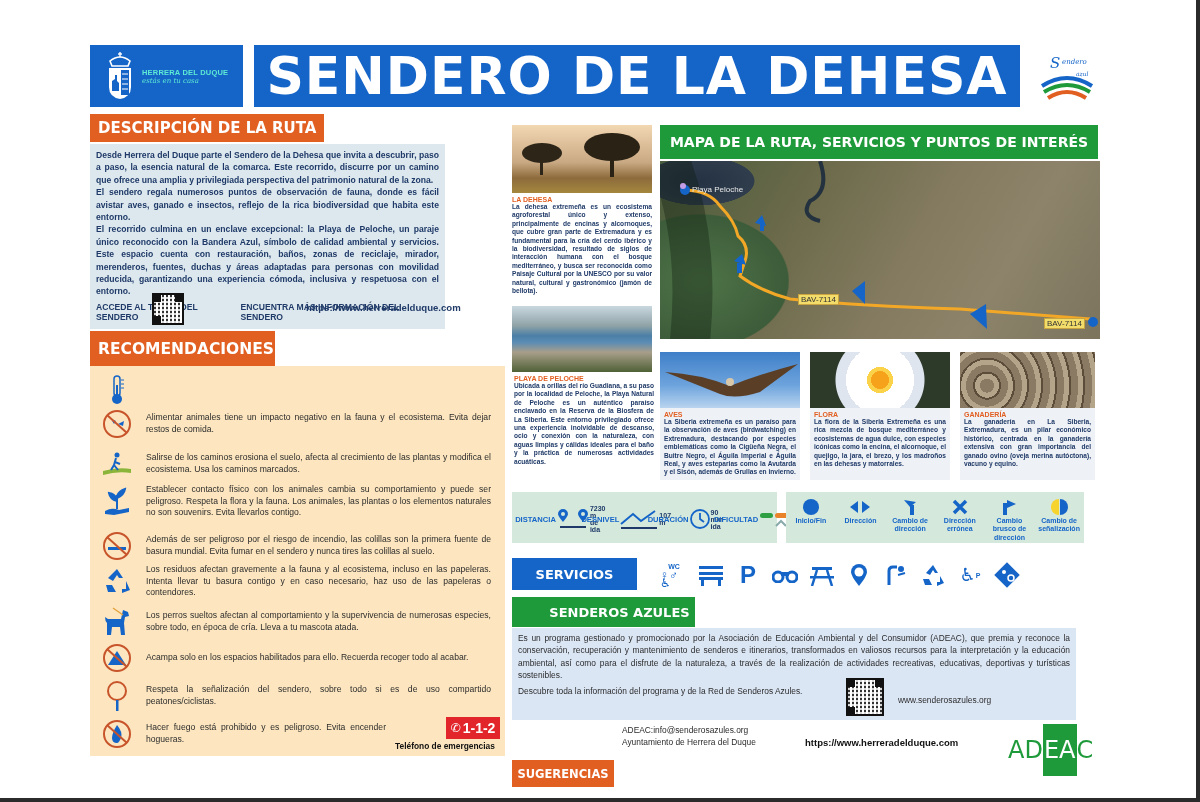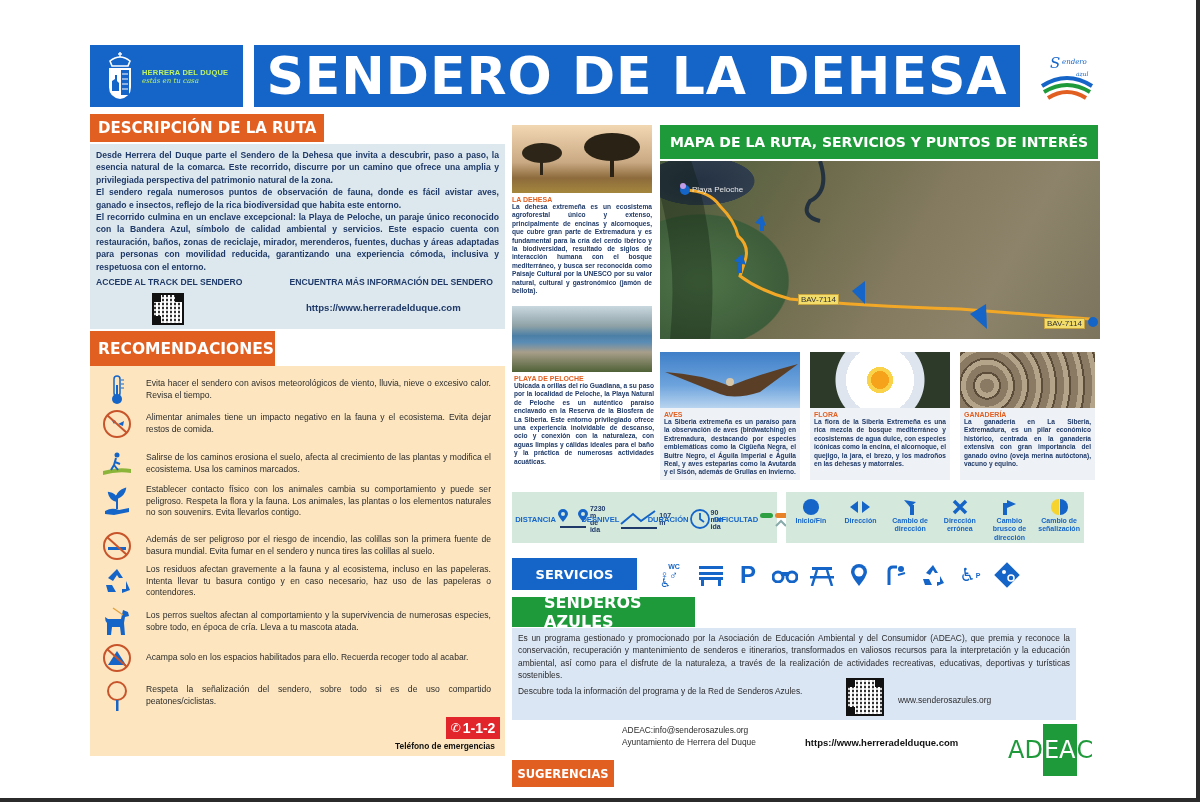--- a/index.html
+++ b/index.html
@@ -5,33 +5,33 @@
   * { box-sizing: border-box; margin: 0; padding: 0; }
   html, body { width: 1200px; height: 802px; overflow: hidden; background: #ffffff; }
   body { font-family: "Liberation Sans", "DejaVu Sans", sans-serif; position: relative; color: #1f3a68; }
   .frame-right { position: absolute; right: 0; top: 0; width: 4px; height: 802px; background: #2b2b2b; }
   .frame-bottom { position: absolute; left: 0; bottom: 0; width: 1200px; height: 4px; background: #2b2b2b; }
   .abs { position: absolute; }
 
   
   .logo-box { left: 90px; top: 45px; width: 153px; height: 62px; background: #1565c8; display: flex; align-items: center; padding-left: 14px; gap: 6px; }
   .logo-box .coat { width: 32px; height: 50px; }
-  .logo-text { color: #bef264; }
+  .logo-text { color: #5eead4; }
   .logo-text .l1 { font-size: 7.5px; font-weight: bold; letter-spacing: 0.2px; }
   .logo-text .l2 { font-size: 7px; font-style: italic; font-family: "DejaVu Serif", serif; }
   .title-box { left: 254px; top: 45px; width: 766px; height: 62px; background: #1565c8; color: #fff; font-weight: bold; font-size: 52px; display: flex; align-items: center; justify-content: center; letter-spacing: 1px; font-family: "DejaVu Sans", sans-serif; }
   .sendero-logo { left: 1036px; top: 46px; width: 62px; height: 60px; }
 
   
   .hdr-orange { background: #e25f22; color: #fff; font-weight: bold; font-family: "DejaVu Sans", sans-serif; display: flex; align-items: center; padding-left: 8px; }
   .hdr-green { background: #1f9a3b; color: #fff; font-weight: bold; font-family: "DejaVu Sans", sans-serif; display: flex; align-items: center; justify-content: center; }
   .hdr-blue { background: #1565c8; color: #fff; font-weight: bold; font-family: "DejaVu Sans", sans-serif; display: flex; align-items: center; justify-content: center; }
 
   
-  .desc-panel { left: 90px; top: 144px; width: 415px; height: 185px; background: #dde8ee; padding: 5px 6px; }
+  .desc-panel { left: 90px; top: 144px; width: 355px; height: 185px; background: #dde8ee; padding: 5px 6px; }
   .desc-panel p { font-size: 8.6px; line-height: 12.4px; font-weight: bold; text-align: justify; color: #1f3a68; }
   .desc-links { display: flex; justify-content: space-between; margin-top: 4px; font-size: 8.6px; font-weight: bold; color: #1f3a68; gap: 6px; }
   .qr { background: repeating-linear-gradient(90deg,#111 0 2px,#fff 2px 3px), #fff; border: 2px solid #111; }
   .qr-inner { width: 100%; height: 100%; background:
       linear-gradient(#111,#111) 0 0/7px 7px no-repeat,
       linear-gradient(#111,#111) 100% 0/7px 7px no-repeat,
       linear-gradient(#111,#111) 0 100%/7px 7px no-repeat,
       repeating-linear-gradient(0deg, rgba(255,255,255,0.8) 0 2px, transparent 2px 4px),
       repeating-linear-gradient(90deg,#333 0 2px,#fff 2px 4px); }
 
@@ -75,21 +75,21 @@
   .legend { left: 786px; top: 492px; width: 298px; height: 51px; background: #d4e8dc; display: flex; justify-content: space-around; align-items: flex-start; padding-top: 5px; }
   .leg { display: flex; flex-direction: column; align-items: center; width: 48px; }
   .leg-icon { height: 20px; display: flex; align-items: center; justify-content: center; }
   .leg-label { font-size: 7px; font-weight: bold; color: #1565c8; text-align: center; line-height: 8.4px; }
 
   
   .services-hdr { left: 512px; top: 558px; width: 125px; height: 32px; font-size: 13px; }
   .svc-icons { left: 660px; top: 560px; height: 30px; display: flex; gap: 9px; align-items: center; }
   .svc { width: 28px; height: 28px; display: flex; align-items: center; justify-content: center; color: #1565c8; font-weight: bold; }
 
-  .azules-hdr { left: 512px; top: 597px; width: 183px; height: 30px; font-size: 16px; padding-left: 32px; }
+  .azules-hdr { left: 512px; top: 597px; width: 183px; height: 30px; font-size: 13px; padding-left: 32px; }
   .azules-panel { left: 512px; top: 628px; width: 564px; height: 92px; background: #dbe6f5; padding: 4px 6px; }
   .azules-panel p { font-size: 8.4px; line-height: 12.4px; color: #2c2c2c; text-align: justify; }
   .azules-row { display: flex; align-items: center; margin-top: 4px; font-size: 8.4px; color: #2c2c2c; }
 
   .sug-hdr { left: 512px; top: 760px; width: 102px; height: 27px; font-size: 11.5px; justify-content: center; padding-left: 0; }
   .sug-text { left: 622px; top: 724px; font-size: 8.4px; line-height: 12px; color: #2c2c2c; }
   .sug-url { left: 805px; top: 737px; font-size: 9.5px; font-weight: bold; color: #111; }
   .adeac { left: 1008px; top: 724px; font-size: 24px; color: #1f9a3b; display: flex; align-items: center; font-family: "DejaVu Sans", sans-serif; }
   .adeac .ea { background: #1f9a3b; color: #fff; padding: 12px 1px; }
 </style>
@@ -149,21 +149,20 @@
     <div class="rec-icon">
       <svg width="16" height="30" viewBox="0 0 16 30">
           <rect x="5" y="1" width="6" height="20" rx="3" fill="none" stroke="#1565c8" stroke-width="1.5"></rect>
           <circle cx="8" cy="24" r="5" fill="#1565c8"></circle>
           <line x1="8" y1="10" x2="8" y2="22" stroke="#1565c8" stroke-width="2"></line>
           <line x1="12" y1="5" x2="15" y2="5" stroke="#1565c8"></line>
           <line x1="12" y1="9" x2="15" y2="9" stroke="#1565c8"></line>
           <line x1="12" y1="13" x2="15" y2="13" stroke="#1565c8"></line>
         </svg>
     </div>
-    <div class="rec-text">Evita hacer el sendero con avisos meteorológicos de viento, lluvia, nieve o excesivo calor. Revisa el tiempo.</div>
   </div>
   <div class="rec-item" style="top:42px;">
     <div class="rec-icon">
       <svg width="30" height="30" viewBox="0 0 30 30">
           <circle cx="15" cy="15" r="13" fill="none" stroke="#c8542b" stroke-width="2"></circle>
           <path d="M9 10 l5 2 l-2 3 z M16 15 l6 -3 l-1 5z" fill="#1565c8"></path>
           <line x1="5" y1="6" x2="25" y2="24" stroke="#c8542b" stroke-width="2"></line>
         </svg>
     </div>
     <div class="rec-text">Alimentar animales  tiene un impacto negativo en la fauna y el ecosistema. Evita dejar restos de comida.</div>
@@ -225,20 +224,30 @@
     <div class="rec-text">Acampa solo en los espacios habilitados para ello. Recuerda recoger todo al acabar.</div>
   </div>
   <div class="rec-item" style="top:314px;">
     <div class="rec-icon">
       <svg width="24" height="32" viewBox="0 0 24 32">
           <circle cx="12" cy="11" r="9" fill="none" stroke="#c8542b" stroke-width="2"></circle>
           <rect x="11" y="20" width="2.5" height="11" fill="#1565c8"></rect>
         </svg>
     </div>
     <div class="rec-text">Respeta la señalización del sendero, sobre todo si es de uso compartido peatones/ciclistas.</div>
+  </div>
+  <div class="rec-item" style="top:352px;">
+    <div class="rec-icon">
+      <svg width="30" height="30" viewBox="0 0 30 30">
+          <circle cx="15" cy="15" r="13" fill="none" stroke="#c8542b" stroke-width="2"></circle>
+          <path d="M15 6 Q21 13 19 19 Q17 24 15 24 Q10 24 10 19 Q10 14 15 6 Z" fill="#1565c8"></path>
+          <line x1="5" y1="6" x2="25" y2="24" stroke="#c8542b" stroke-width="2"></line>
+        </svg>
+    </div>
+    <div class="rec-text" style="width:240px;">Hacer fuego está prohibido y es peligroso. Evita encender hogueras.</div>
   </div>
 </div>
 <div class="abs emergency">
   <span style="font-size:12px;margin-right:2px;">✆</span>
   <span>1-1-2</span>
 </div>
 <div class="abs emergency-label">Teléfono de emergencias</div>
 
 <div class="abs photo photo-dehesa">
   <svg width="140" height="68" viewBox="0 0 140 68">

